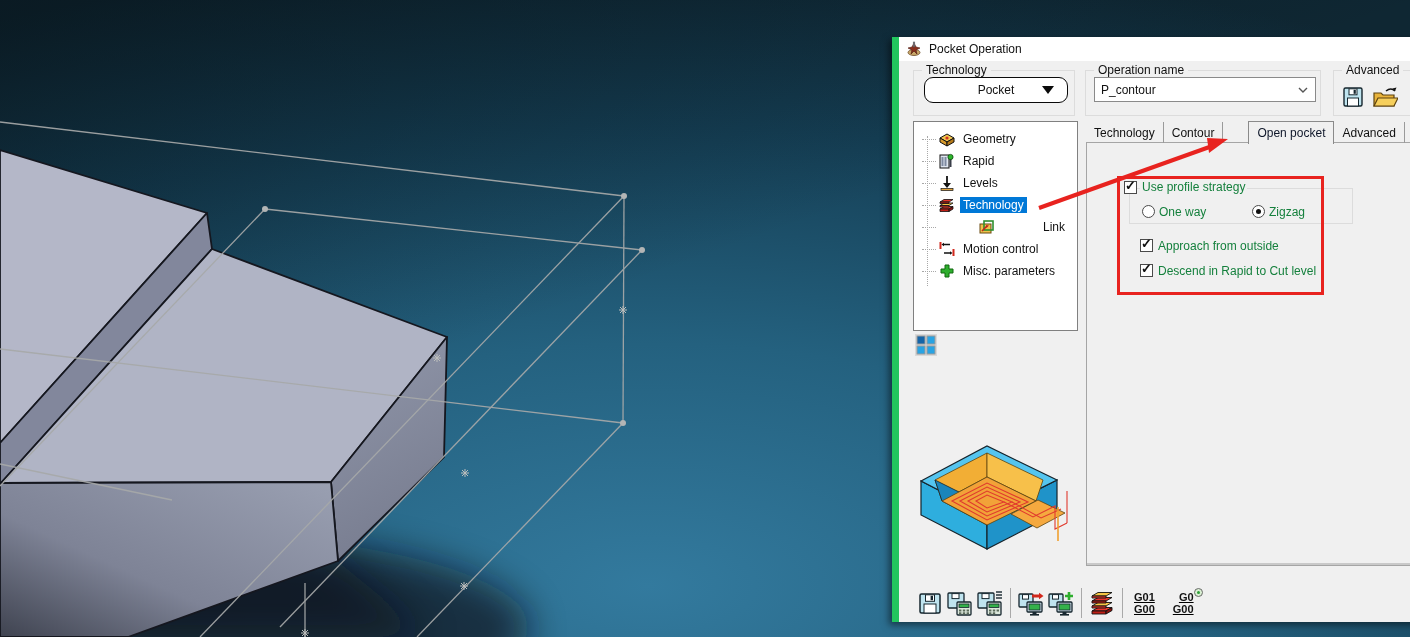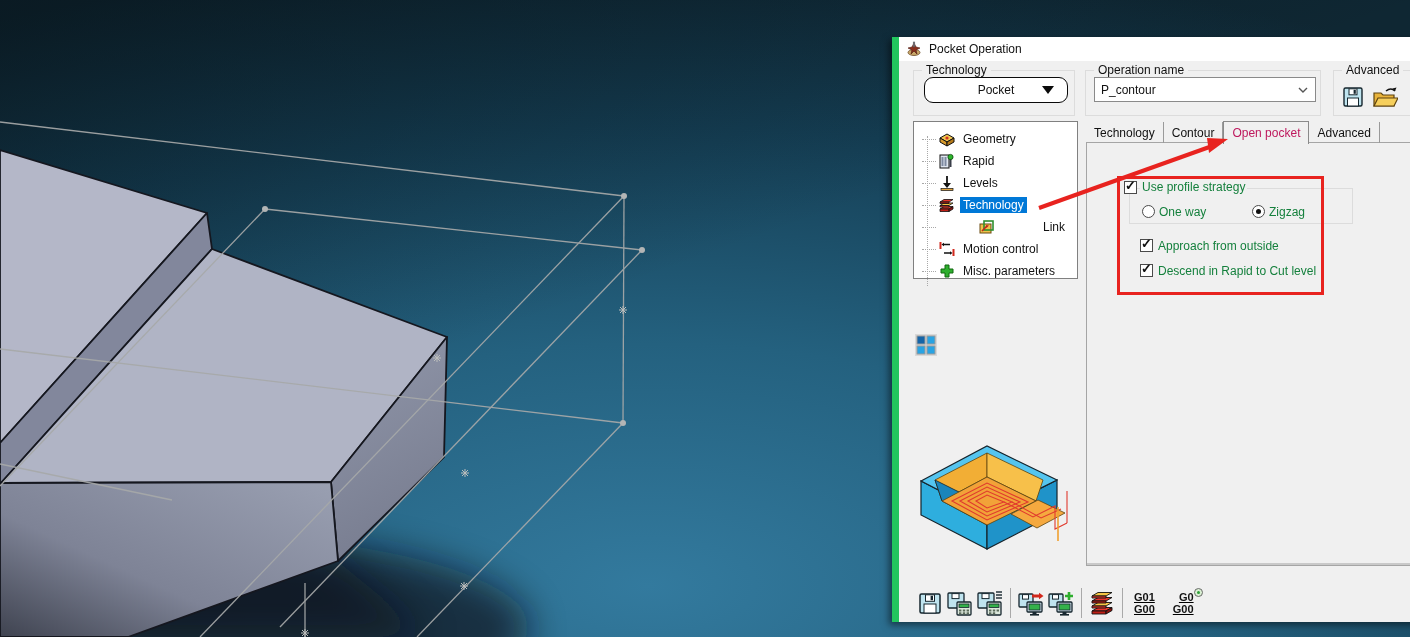--- a/index.html
+++ b/index.html
@@ -29,21 +29,21 @@
                      border-left:6px solid transparent; border-right:6px solid transparent; border-top:8px solid #0a0a0a; }
 
   .combo { position:absolute; left:8px; top:16px; width:222px; height:25px; background:#fff;
            border:1px solid #8a8a8a; font-size:12px; color:#111; display:flex; align-items:center; padding-left:6px; }
   .combo .chev { position:absolute; right:7px; top:7px; width:10px; height:10px; }
 
   .tmpl-icon { position:absolute; top:15px; }
   .tmpl-field { position:absolute; left:84px; top:13px; width:60px; height:26px; background:#fff; border:1px solid #9a9a9a; }
 
   
-  .treebox { position:absolute; left:14px; top:84px; width:165px; height:158px; background:#fff; border:1px solid #808080; }
+  .treebox { position:absolute; left:14px; top:84px; width:165px; height:210px; background:#fff; border:1px solid #808080; }
   .trow { position:absolute; left:0; height:20px; display:flex; align-items:center; }
   .trow .stub { width:14px; margin-left:8px; border-top:1px dotted #a8a8a8; }
   .trow .ticon { width:18px; height:18px; margin:0 4px 0 2px; flex:0 0 auto; }
   .trow .tlabel { font-size:12px; color:#111; padding:1px 3px; white-space:nowrap; }
   .trow .tlabel.selected { background:#0078d7; color:#fff; }
   .treeline { position:absolute; left:13px; top:14px; width:0; height:150px; border-left:1px dotted #a8a8a8; }
 
   .layout-grid { position:absolute; left:16px; top:297px; width:22px; height:22px; }
 
   .preview { position:absolute; left:16px; top:388px; width:166px; height:142px; }
@@ -328,21 +328,21 @@
       <line x1="143" y1="82" x2="143" y2="116" stroke="#f0a030" stroke-width="1.6"></line>
     </svg>
 
     <div class="tabbar">
       <div class="tab">
         <span>Technology</span>
         </div>
       <div class="tab">
         <span>Contour</span>
         </div>
-      <div class="tab active" style="color:#be185d;">
+      <div class="tab active" style="color:#0f172a;margin-left:25px;">
         <span>Open pocket</span>
         </div>
       <div class="tab">
         <span>Advanced</span>
         </div>
     </div>
 
     <div class="panel">
       <div class="strategy-groupbox"></div>
 

